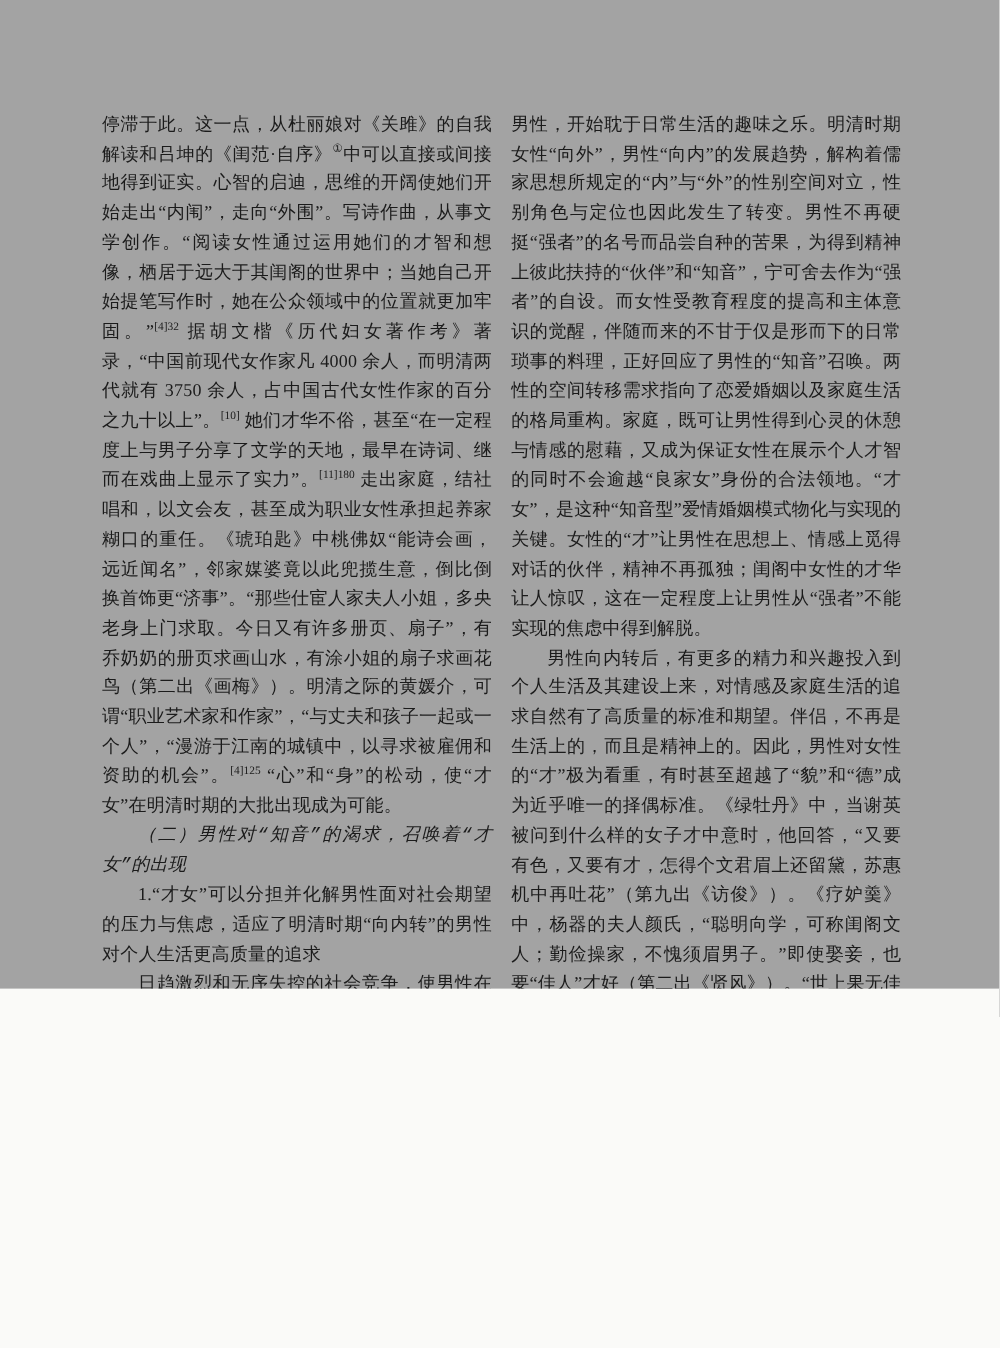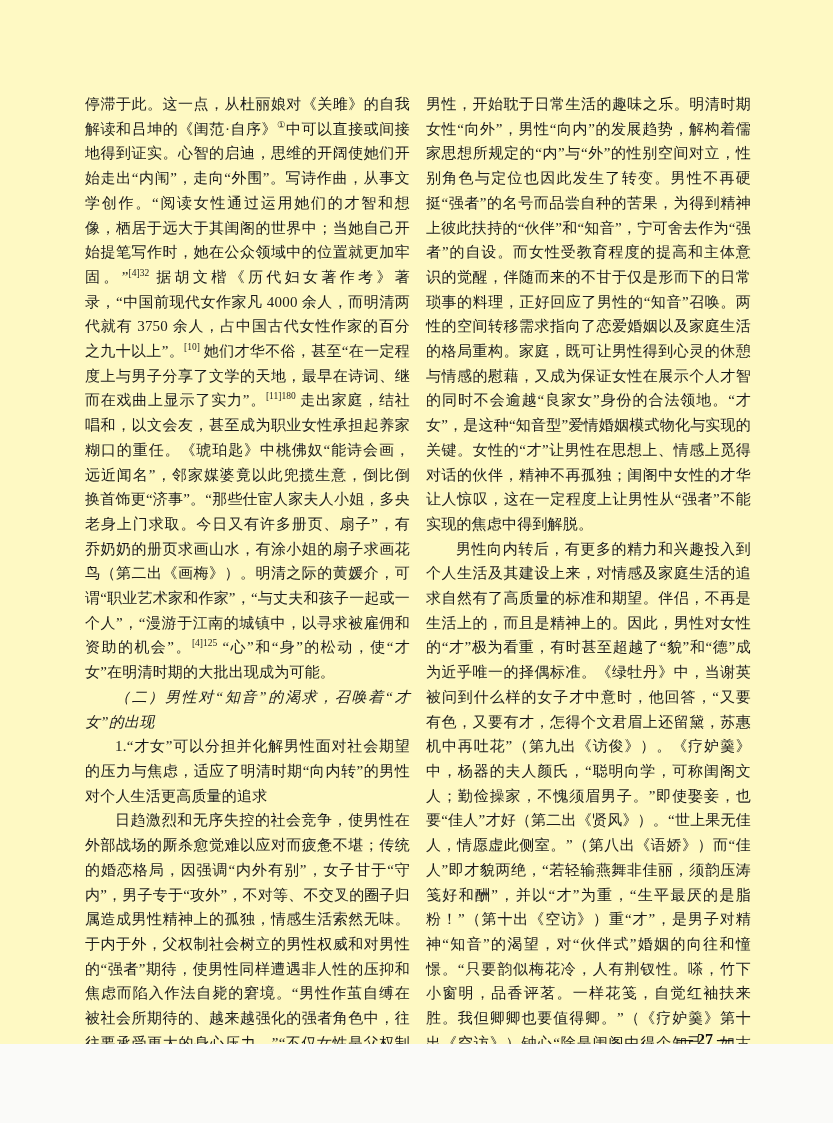--- a/index.html
+++ b/index.html
@@ -3,22 +3,22 @@
 <meta charset="utf-8">
 <style>
   html, body {
     margin: 0;
     padding: 0;
     background: #fafaf8;
   }
   .page {
     position: relative;
     width: 833px;
-    height: 1044px;
-    background: #fef9c3;
+    height: 824px;
+    background: #a3a3a3;
     overflow: hidden;
     font-family: "Liberation Serif", "DejaVu Serif", serif;
     color: #1b1b1b;
   }
   .columns {
     position: absolute;
     left: 85px;
     top: 92px;
     width: 666px;
     display: flex;
@@ -32,20 +32,21 @@
     letter-spacing: 0.2px;
   }
   p.para {
     margin: 0;
   }
   p.indent {
     text-indent: 2em;
   }
   p.heading-kai {
     font-style: italic;
+    font-family: Liberation Mono, monospace;
   }
   p.heading-bold {
     font-weight: normal;
   }
   sup.cite {
     font-size: 9.5px;
     line-height: 0;
     vertical-align: super;
     letter-spacing: 0;
   }

